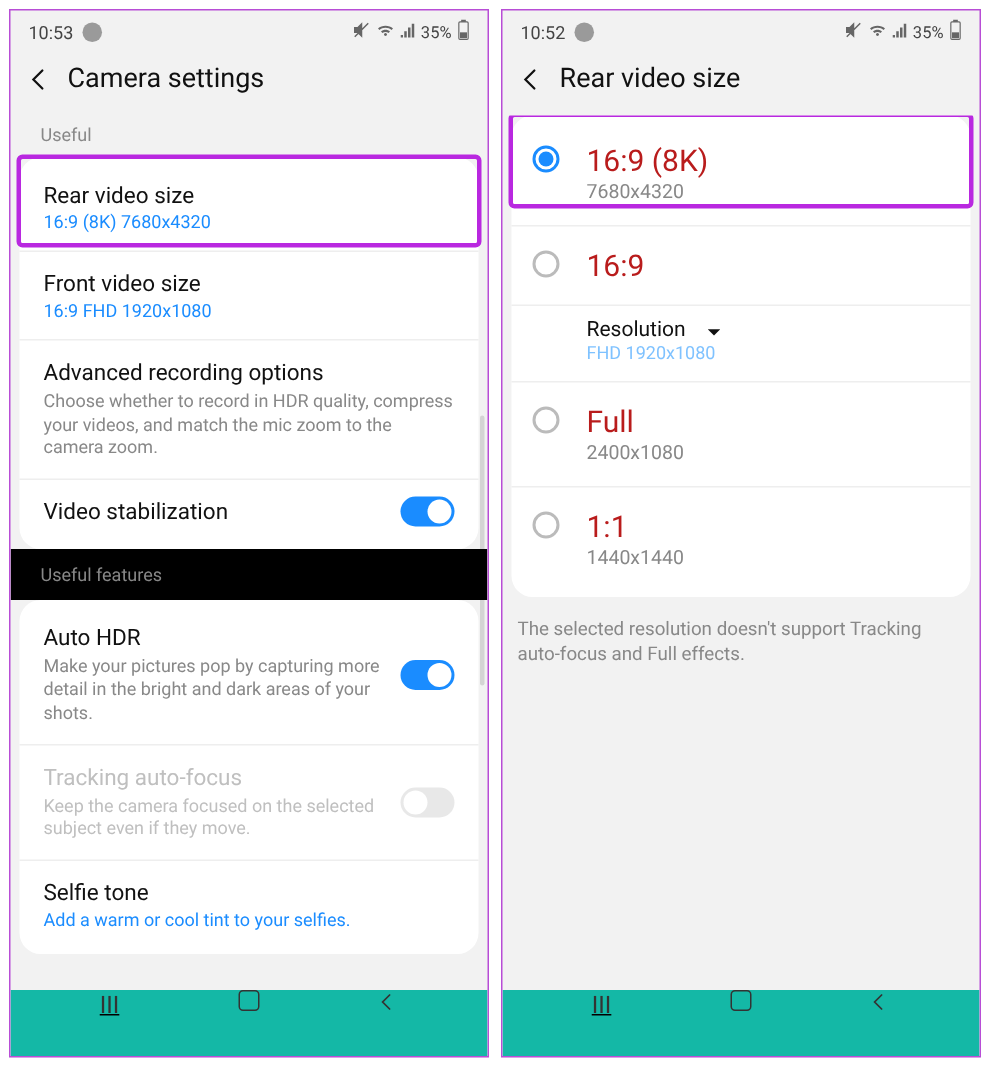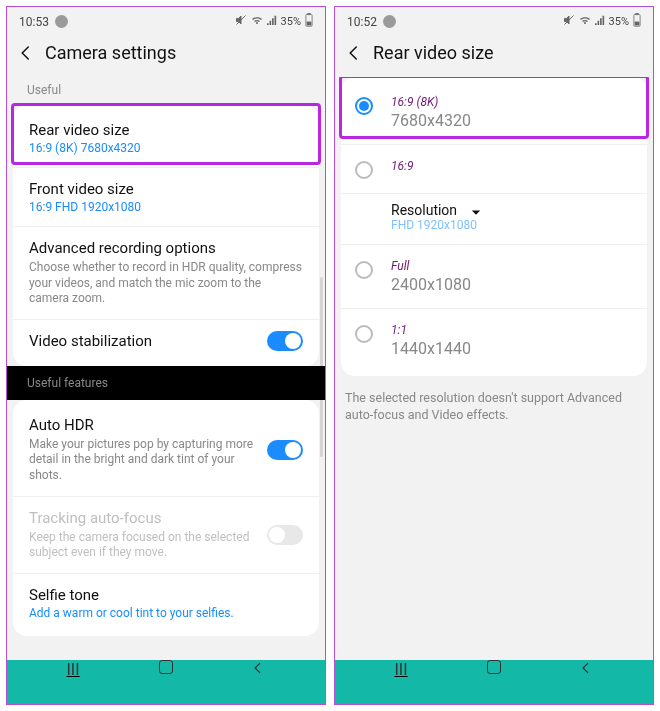--- a/index.html
+++ b/index.html
@@ -104,22 +104,22 @@
     margin-top:2px;
     flex-shrink:0;
     position:relative;
   }
   .radio.selected { border-color:#1a8cff; }
   .radio.selected::after {
     content:""; position:absolute; width:10px; height:10px; border-radius:50%;
     background:#1a8cff; top:2px; left:2px;
   }
   .radio-body { flex:1; }
-  .radio-title { font-size:12px; color:#701a75;font-style:italic; }
-  .radio-sub { font-size:16px; color:#888; margin-top:2px; }
+  .radio-title { font-size:20px; color:#b91c1c; }
+  .radio-sub { font-size:13px; color:#888; margin-top:2px; }
   .sub-row {
     display:flex; align-items:center;
     padding: 8px 16px 12px 50px;
     border-bottom:1px solid #eee;
   }
   .sub-row .lbl { font-size:14px; color:#111; margin-right:10px;}
   .sub-row .val { font-size:12px; color:#7fc2ff; }
   .sub-row .chev { width:10px; height:10px; margin-left:4px;}
   .note {
     font-size:12.5px; color:#888; padding:14px 4px 0 4px; line-height:1.35;
@@ -209,21 +209,21 @@
         <div class="row-title">Video stabilization</div>
         <div class="toggle on"></div>
       </div>
     </div>
 
     <div class="section-header" style="background:#000000; border-radius:0; margin:0 -6px; padding:10px 20px;">Useful features</div>
 
     <div class="card">
       <div class="row">
         <div class="row-title">Auto HDR</div>
-        <div class="row-desc" style="padding-right:44px;">Make your pictures pop by capturing more detail in the bright and dark tint of your shots.</div>
+        <div class="row-desc" style="padding-right:44px;">Make your pictures pop by capturing more detail in the bright and dark areas of your shots.</div>
         <div class="toggle on"></div>
       </div>
       <div class="row disabled">
         <div class="row-title">Tracking auto-focus</div>
         <div class="row-desc" style="padding-right:44px;">Keep the camera focused on the selected subject even if they move.</div>
         <div class="toggle off disabled"></div>
       </div>
       <div class="row">
         <div class="row-title">Selfie tone</div>
         <div class="row-sub">Add a warm or cool tint to your selfies.</div>
@@ -328,21 +328,21 @@
 
       <div class="radio-row">
         <div class="radio"></div>
         <div class="radio-body">
           <div class="radio-title">1:1</div>
           <div class="radio-sub">1440x1440</div>
         </div>
       </div>
     </div>
 
-    <div class="note">The selected resolution doesn't support Advanced auto-focus and Video effects.</div>
+    <div class="note">The selected resolution doesn't support Tracking auto-focus and Full effects.</div>
   </div>
 
   <div class="navbar">
     <span class="nav-ic">III</span>
     <span class="nav-sq"></span>
     <span class="nav-ic">
       <svg width="14" height="14" viewBox="0 0 24 24">
           <path d="M15 4l-8 8 8 8" stroke="#333" stroke-width="2" fill="none" stroke-linecap="round"></path>
         </svg>
     </span>

